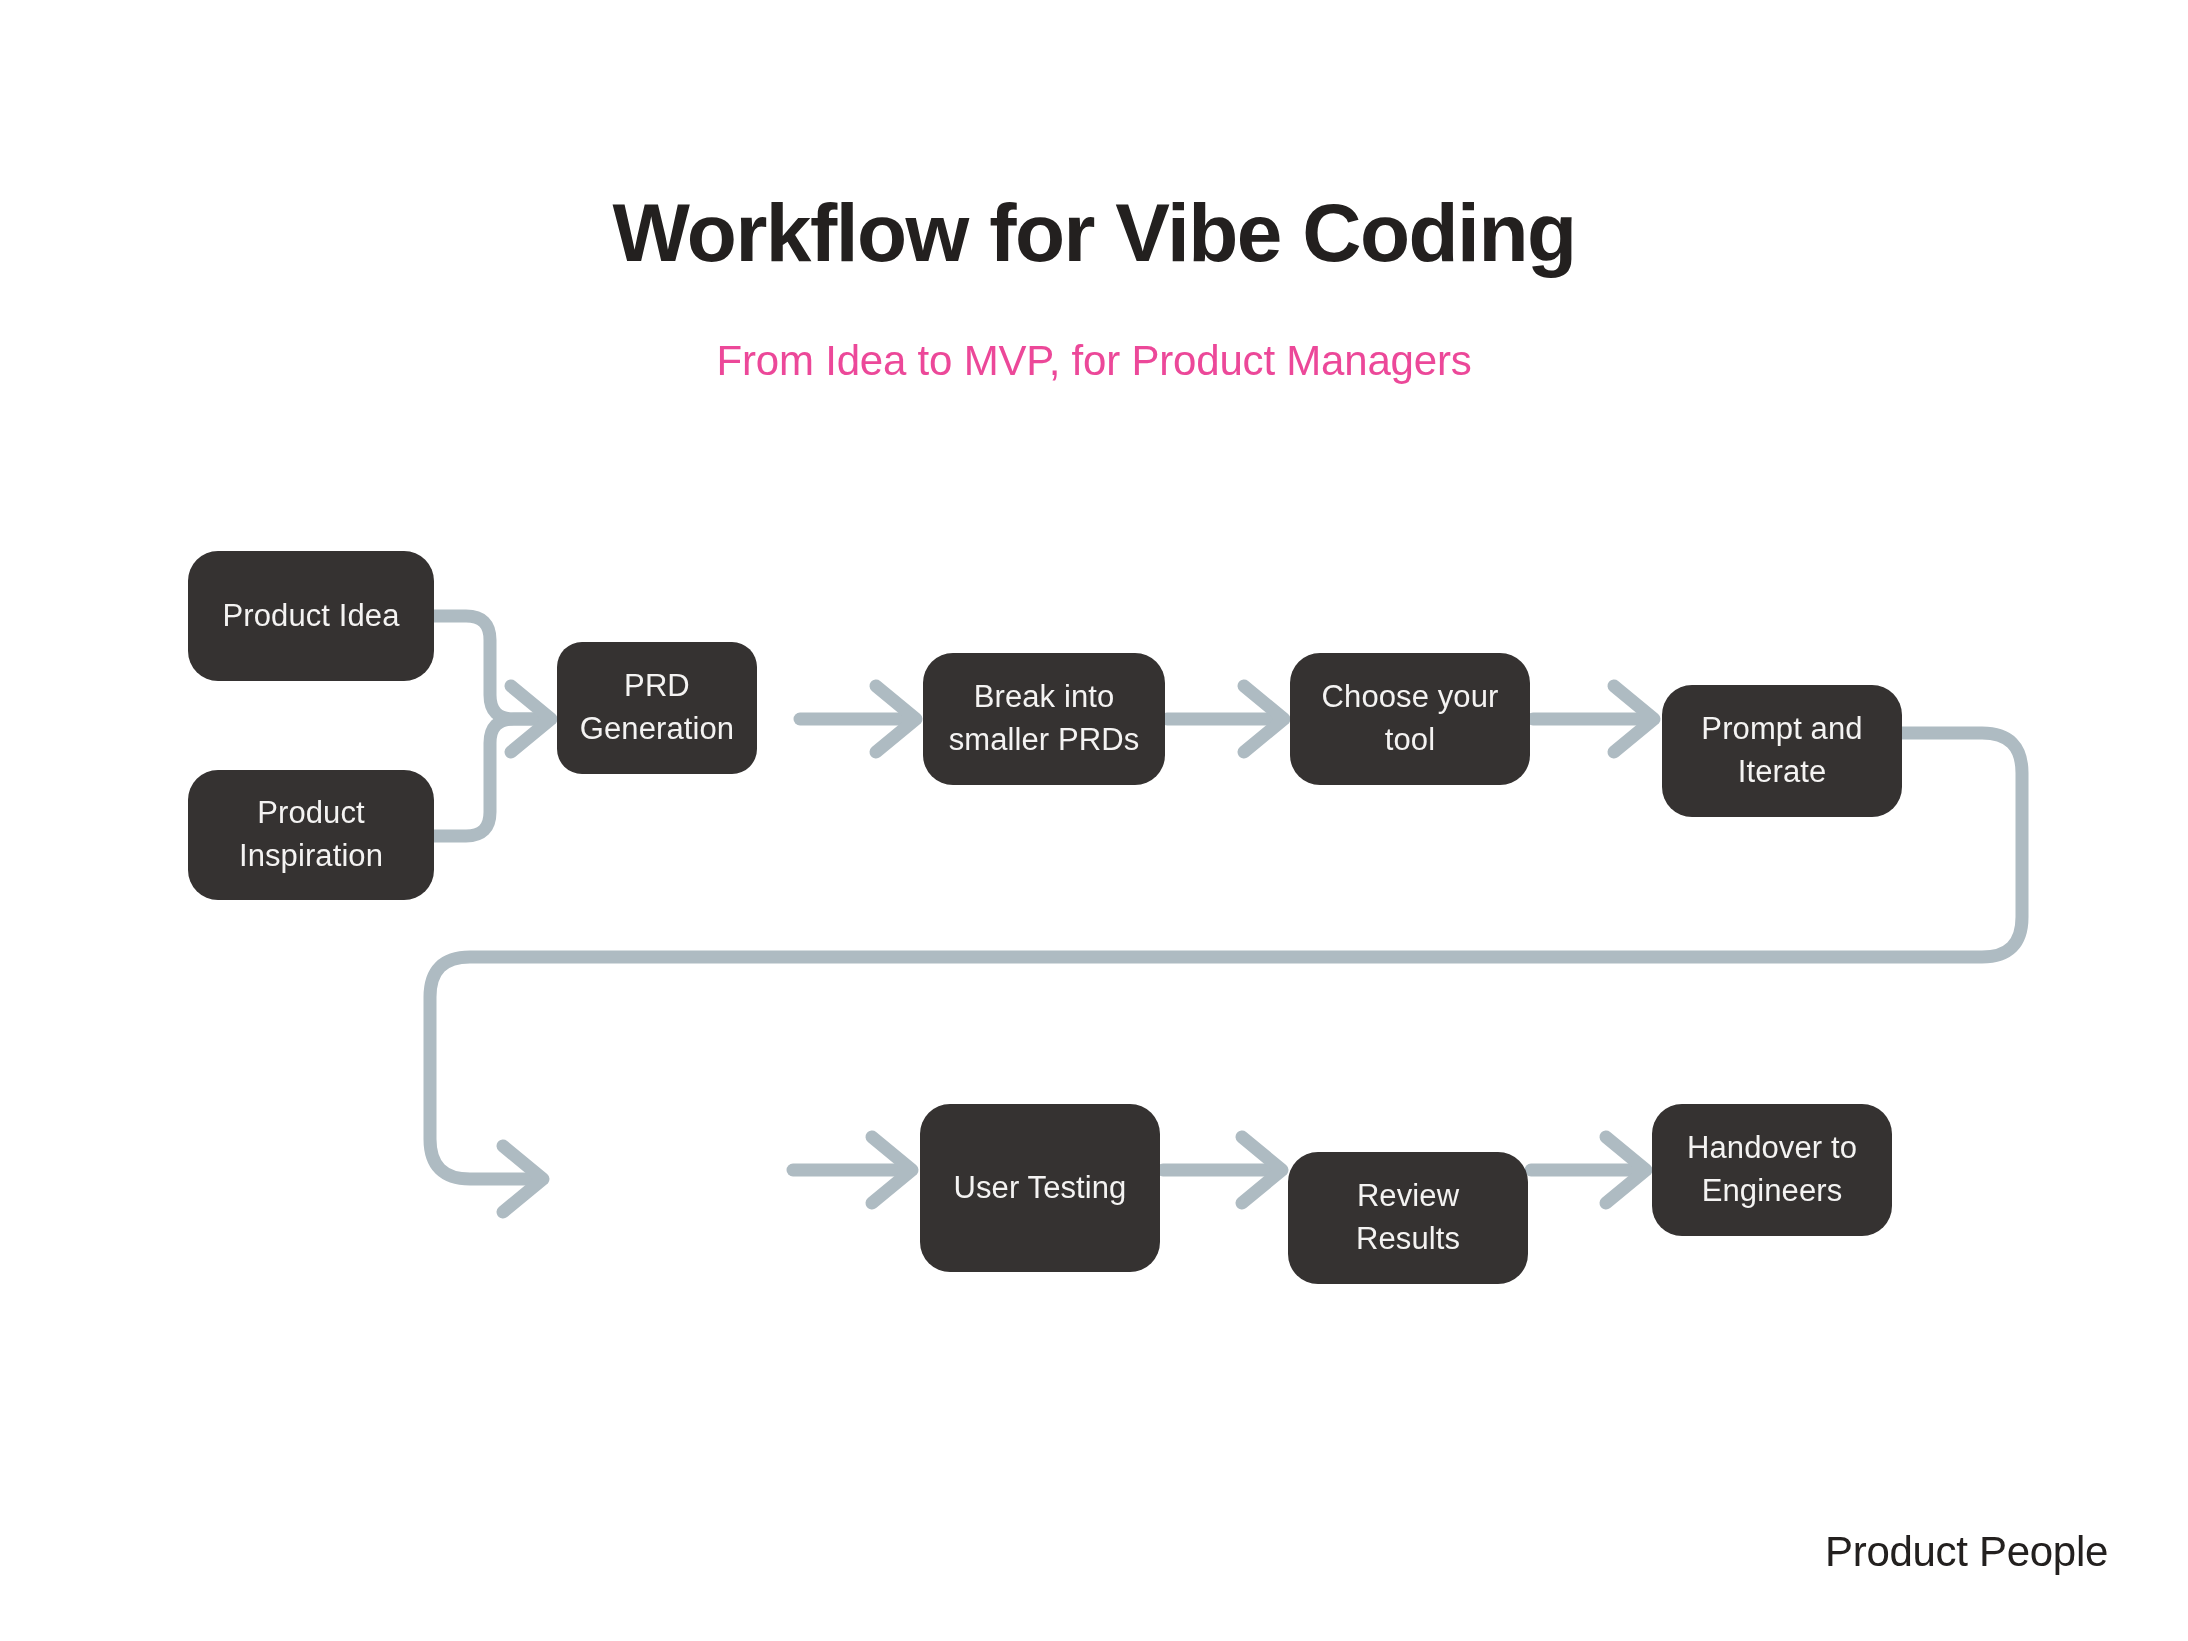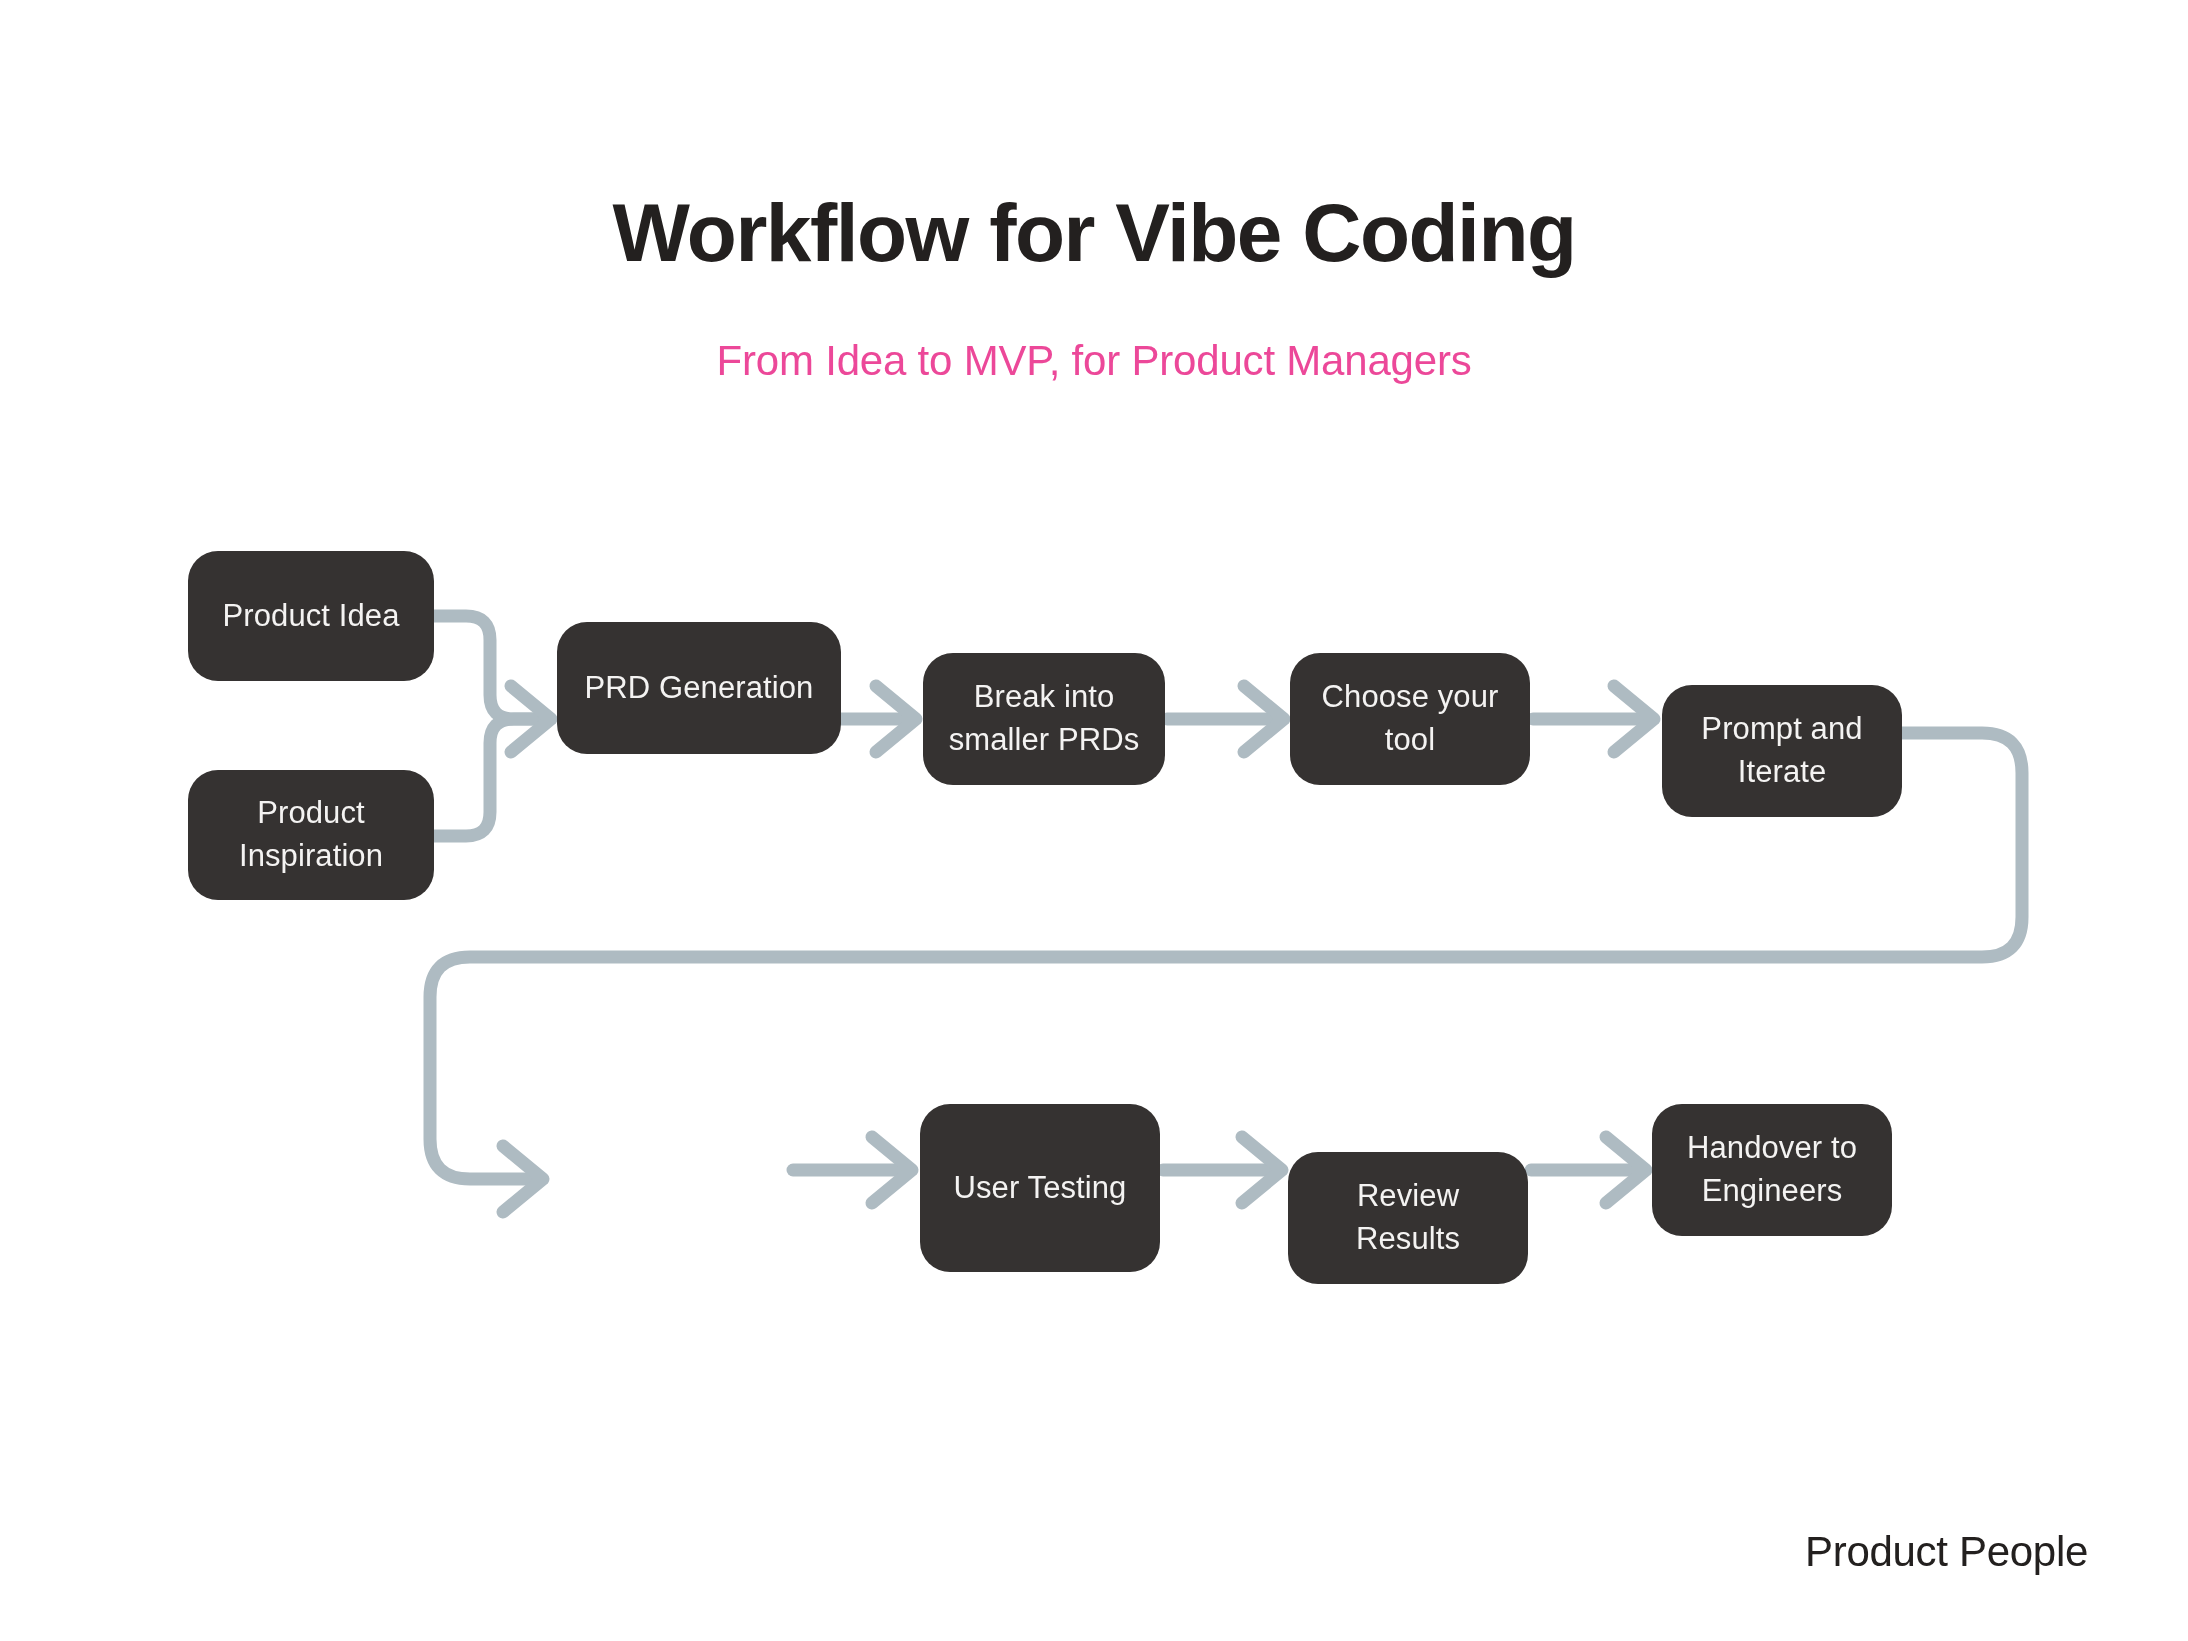--- a/index.html
+++ b/index.html
@@ -75,21 +75,21 @@
     left: 0;
     top: 0;
     width: 2188px;
     height: 1641px;
     pointer-events: none;
   }
 
   
   .footer {
     position: absolute;
-    right: 100px;
+    right: 80px;
     top: 1528px;
     font-size: 42px;
     font-weight: 400;
     color: #23201f;
     letter-spacing: -0.3px;
     white-space: nowrap;
   }
 </style>
 </head>
 <body>
@@ -135,21 +135,21 @@
   </svg>
 
   <div class="node" style="left:188px; top:551px; width:246px; height:130px;">
     <span class="label">Product Idea</span>
   </div>
 
   <div class="node" style="left:188px; top:770px; width:246px; height:130px;">
     <span class="label">Product Inspiration</span>
   </div>
 
-  <div class="node" style="left:557px; top:622px; width:284px; height:132px;">
+  <div class="node" style="left:557px; top:642px; width:200px; height:132px;border-radius:25px;">
     <span class="label">PRD Generation</span>
   </div>
 
   <div class="node" style="left:923px; top:653px; width:242px; height:132px;">
     <span class="label">Break into smaller PRDs</span>
   </div>
 
   <div class="node" style="left:1290px; top:653px; width:240px; height:132px;">
     <span class="label">Choose your tool</span>
   </div>

